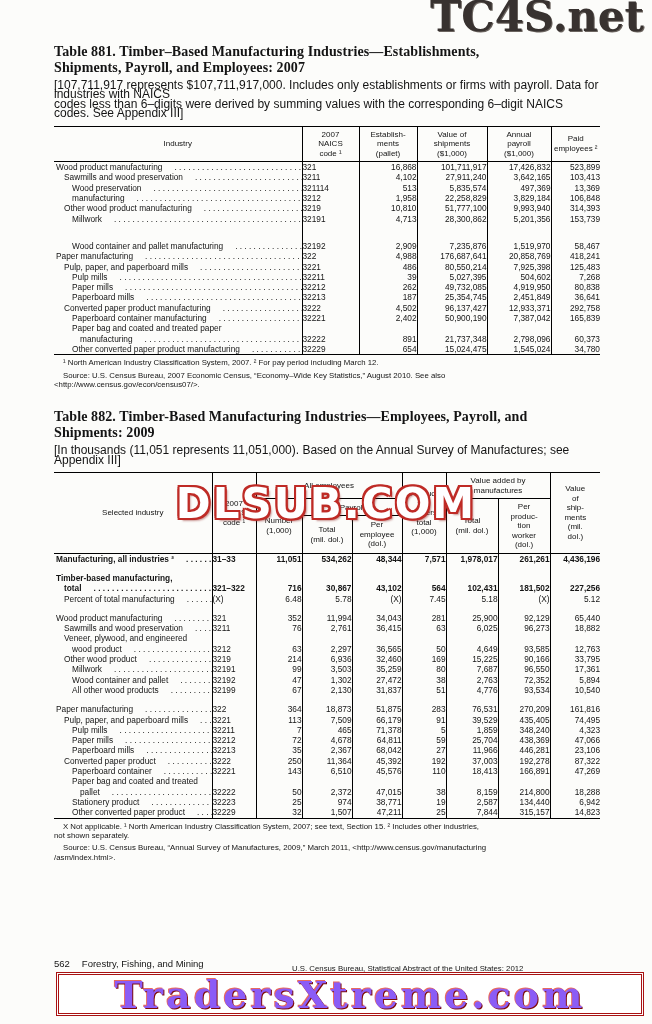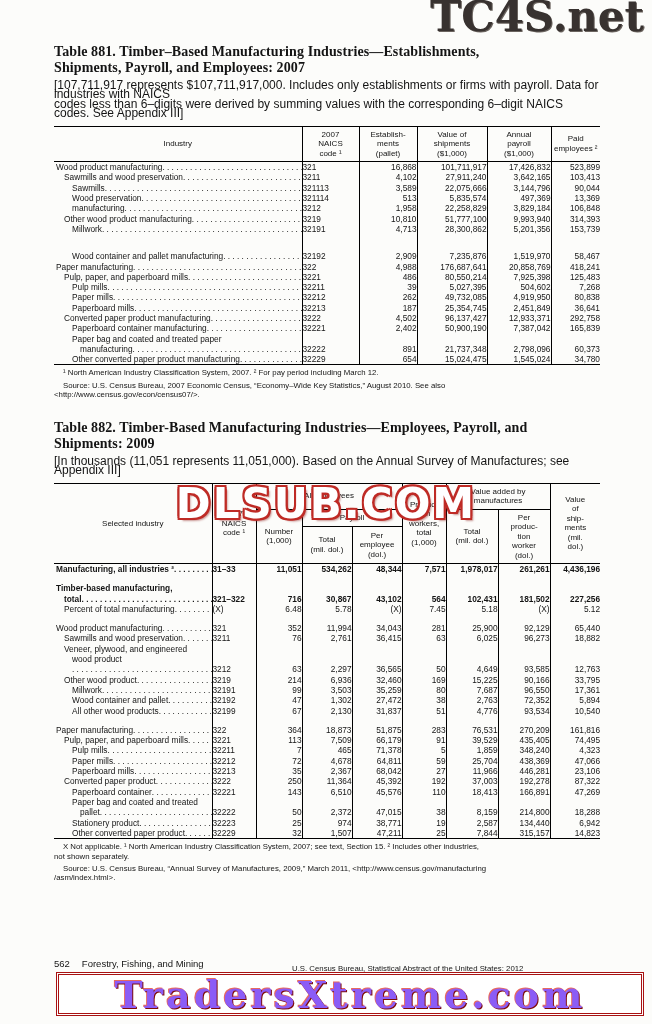--- a/index.html
+++ b/index.html
@@ -52,21 +52,21 @@
   .datatable td {
     font-size:8.3px; line-height:10.3px;
     padding:0;
     border-left:1px solid #000;
     vertical-align:bottom;
     overflow:hidden;
   }
   .datatable tbody td:first-child { border-left:none; }
   .val-cell   { text-align:right; padding-right:8px; white-space:nowrap; }
   .naics-cell { text-align:left;  padding-left:5px;  white-space:nowrap; }
-  .lblwrap { display:flex; align-items:baseline; overflow:hidden; }
+  .lblwrap { display:flex; align-items:baseline; overflow:hidden;gap:12px; }
   .txt  { white-space:nowrap; }
   .dots { flex:1 1 auto; overflow:hidden; white-space:nowrap; }
   .dots::after {
     content:" . . . . . . . . . . . . . . . . . . . . . . . . . . . . . . . . . . . . . . . . . . . . . . . . . . . . . . . . . . . . . . . . . . . . . . . . . . . . . . . . . . . . . . . . . . . . . . . .";
   }
   tr.bold { font-weight:700; }
   tr.spacer-row td { height:9px; }
 
   .footnote {
     font-size:7.8px; line-height:9.4px;
@@ -193,33 +193,20 @@
                 <div class="lblwrap" style="padding-left: 10px;">
                   <span class="txt">Sawmills and wood preservation</span>
                   <span class="dots"></span>
                 </div>
               </td>
               <td class="naics-cell">3211</td>
               <td class="val-cell">4,102</td>
               <td class="val-cell">27,911,240</td>
               <td class="val-cell">3,642,165</td>
               <td class="val-cell">103,413</td>
-            </tr>
-            <tr class="data-row">
-              <td class="lbl-cell">
-                <div class="lblwrap" style="padding-left: 18px;">
-                  <span class="txt">Sawmills</span>
-                  <span class="dots"></span>
-                </div>
-              </td>
-              <td class="naics-cell">321113</td>
-              <td class="val-cell">3,589</td>
-              <td class="val-cell">22,075,666</td>
-              <td class="val-cell">3,144,796</td>
-              <td class="val-cell">90,044</td>
             </tr>
             <tr class="data-row">
               <td class="lbl-cell">
                 <div class="lblwrap" style="padding-left: 18px;">
                   <span class="txt">Wood preservation</span>
                   <span class="dots"></span>
                 </div>
               </td>
               <td class="naics-cell">321114</td>
               <td class="val-cell">513</td>
@@ -602,21 +589,21 @@
               <td class="val-cell"></td>
               <td class="val-cell"></td>
               <td class="val-cell"></td>
               <td class="val-cell"></td>
               <td class="val-cell"></td>
               <td class="val-cell"></td>
               <td class="val-cell"></td>
             </tr>
             <tr class="data-row">
               <td class="lbl-cell">
-                <div class="lblwrap" style="padding-left: 18px; flex-direction: column;">
+                <div class="lblwrap" style="padding-left: 18px;">
                   <span class="txt">wood product</span>
                   <span class="dots"></span>
                 </div>
               </td>
               <td class="naics-cell">3212</td>
               <td class="val-cell">63</td>
               <td class="val-cell">2,297</td>
               <td class="val-cell">36,565</td>
               <td class="val-cell">50</td>
               <td class="val-cell">4,649</td>

